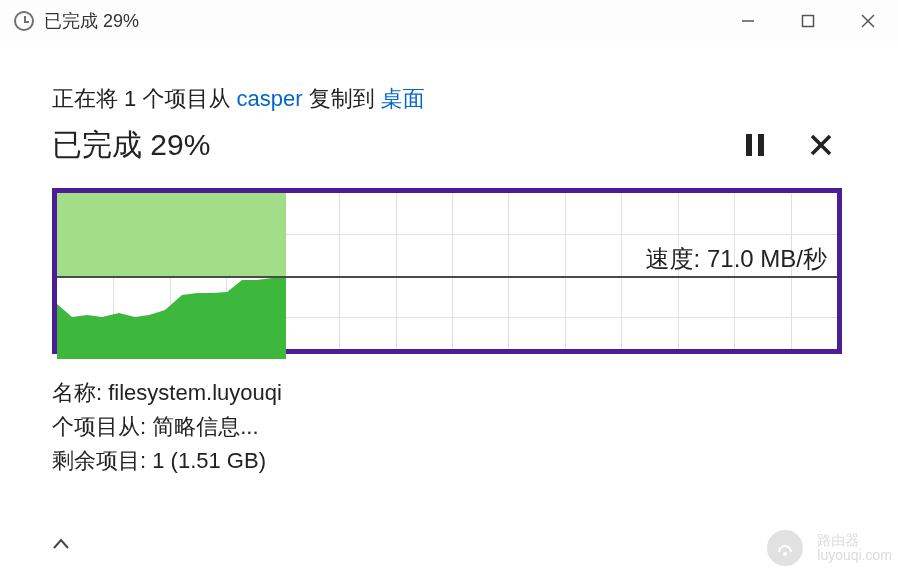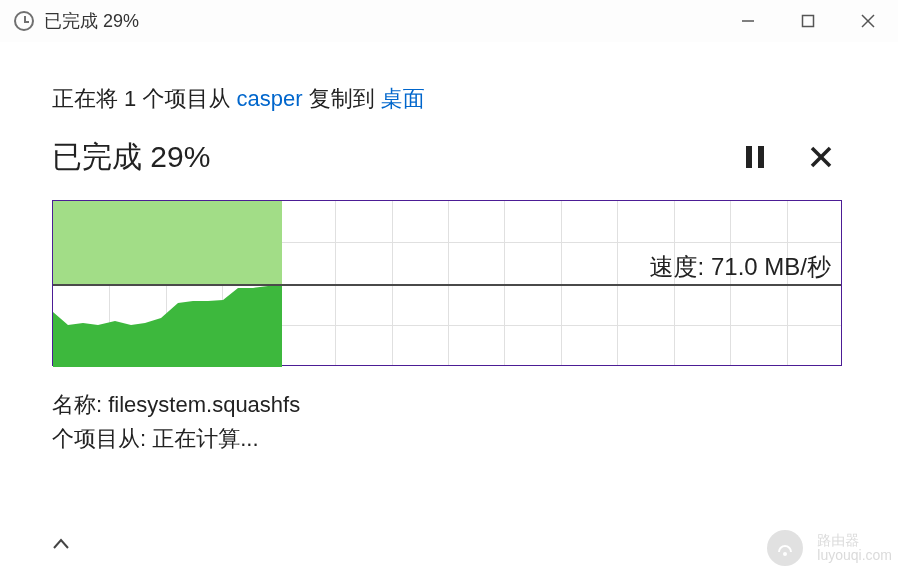--- a/index.html
+++ b/index.html
@@ -65,21 +65,21 @@
 }
 .win-btn svg { display: block; }
 
 .content {
   padding: 42px 52px 0 52px;
 }
 
 .copy-desc {
   font-size: 22px;
   color: #222;
-  margin-bottom: 18px;
+  margin-bottom: 6px;
 }
 .copy-desc .link { color: #0066cc; }
 
 .progress-line {
   display: flex;
   align-items: center;
   margin-bottom: 18px;
 }
 .progress-text {
   font-size: 30px;
@@ -92,21 +92,21 @@
   height: 50px;
   display: flex;
   align-items: center;
   justify-content: center;
   margin-left: 16px;
 }
 
 .chart {
   width: 790px;
   height: 166px;
-  border: 1px solid #4c1d95;
+  border: 5px solid #4c1d95;
   position: relative;
   background: #fff;
 }
 .grid-v {
   position: absolute;
   top: 0; bottom: 0;
   width: 1px;
   background: #e0e0e0;
 }
 .grid-h {
@@ -261,22 +261,23 @@
     <div class="grid-h" style="top:124px"></div>
     <div class="area-top"></div>
     <svg class="area-svg" viewBox="0 0 790 83" preserveAspectRatio="none">
       <path d="M0,28 L15,41 L30,39 L45,41 L62,37 L78,41 L92,39 L108,34 L125,19 L140,17 L155,17 L170,16 L185,4 L200,4 L215,2 L229,2 L229,83 L0,83 Z" fill="#3db83d"></path>
     </svg>
     <div class="midline"></div>
     <div class="speed-label">速度: 71.0 MB/秒</div>
   </div>
 
   <div class="details">
-    <div><span>名称: </span><span>filesystem.squashfs</span></div>
-    <div><span>个项目从: </span><span>正在计算...</span></div>
+    <div><span>名称: </span><span>filesystem.luyouqi</span></div>
+    <div><span>个项目从: </span><span>简略信息...</span></div>
+    <div><span>剩余项目: </span><span>1 (1.51 GB)</span></div>
   </div>
 
 </div>
 
 <div class="footer">
   <svg class="chev" width="18" height="12">
     <polyline points="2,10 9,2 16,10" fill="none" stroke="#444" stroke-width="2"></polyline>
   </svg>
 </div>
 

